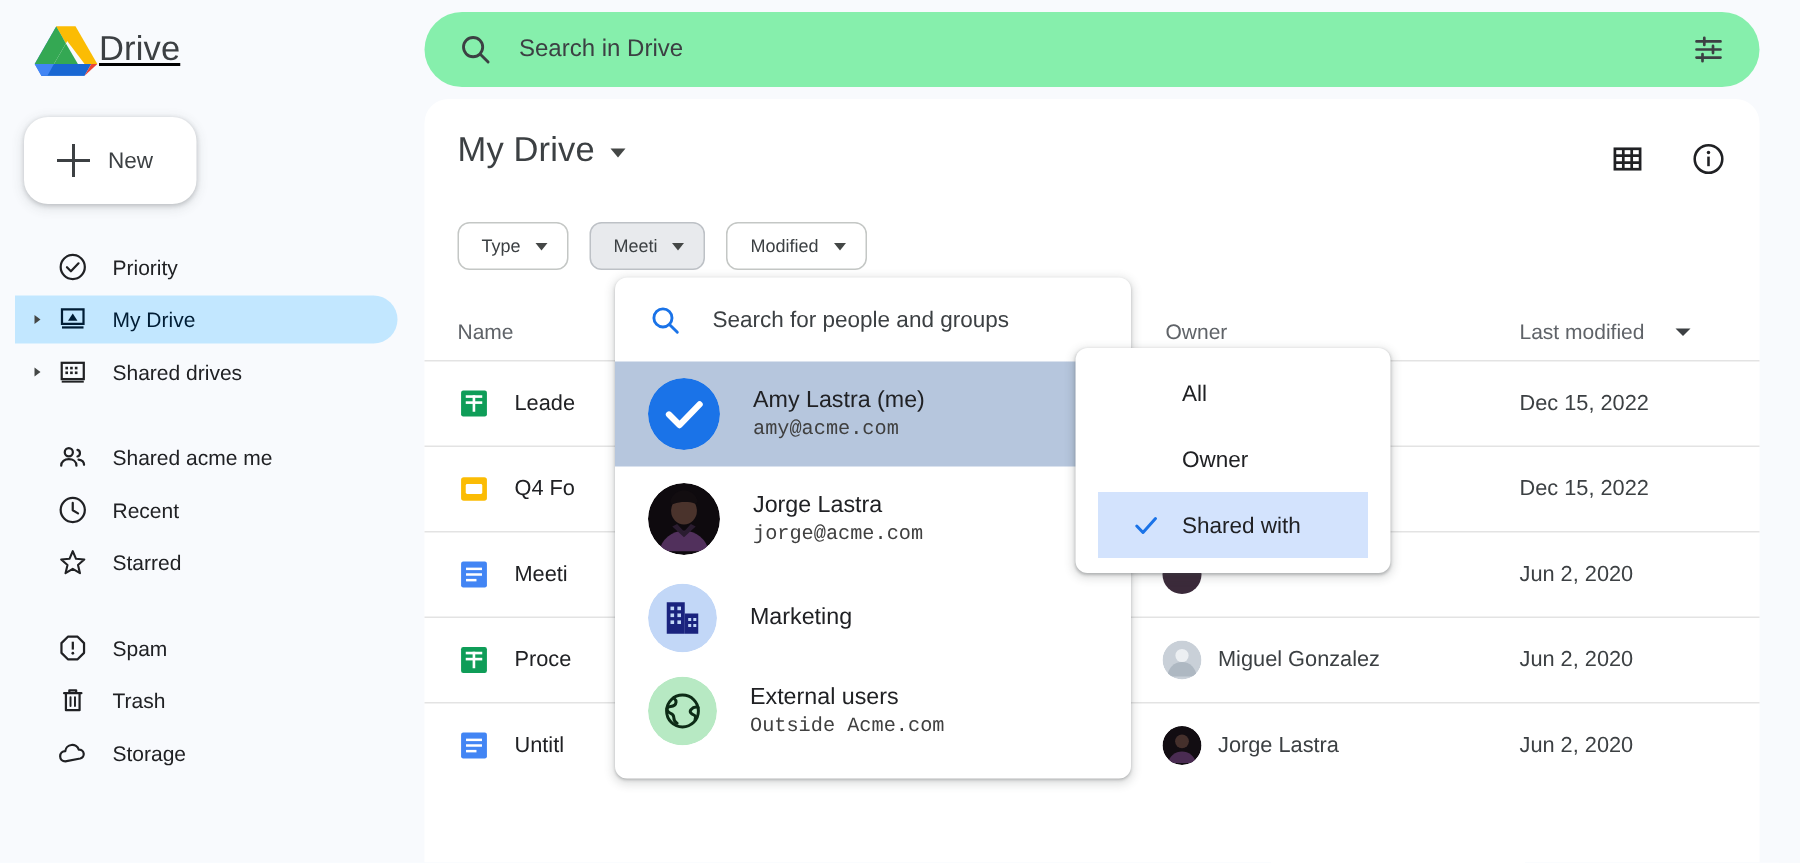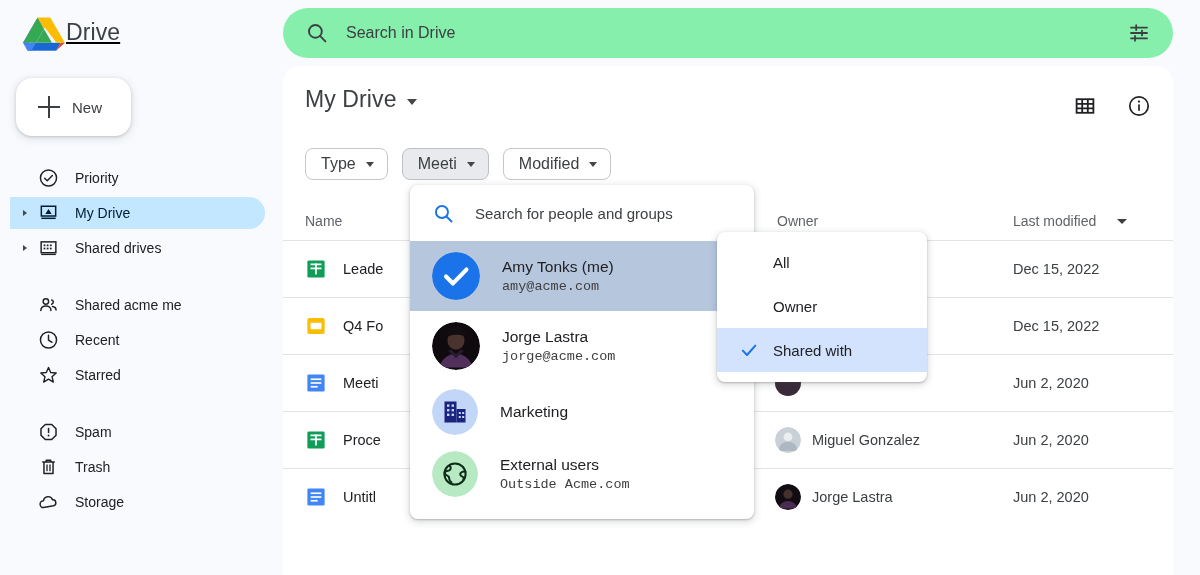--- a/index.html
+++ b/index.html
@@ -104,21 +104,21 @@
   .hdr-icons { position: absolute; right: 22px; top: 28px; display: flex; gap: 30px; }
   .hdr-icons svg { width: 24px; height: 24px; cursor: pointer; }
 
   .chips { position: absolute; left: 22px; top: 82px; display: flex; gap: 14px; }
   .chip {
     height: 32px; border: 1px solid #c4c7c5; border-radius: 8px;
     display: flex; align-items: center; gap: 10px;
     padding: 0 13px 0 15px; cursor: pointer; background: #fff;
   }
   .chip.active { background: #e8eaed; border-color: #bdc1c6; }
-  .chip-lbl { font-size: 16px; color: #3c4043; }
+  .chip-lbl { font-size: 12px; color: #3c4043; }
   .chip-caret {
     width: 0; height: 0;
     border-top: 5px solid #444746;
     border-left: 4.5px solid transparent;
     border-right: 4.5px solid transparent;
   }
 
   
   .tbl { position: absolute; left: 0; top: 136px; width: 890px; }
   .tbl-head {
@@ -191,21 +191,21 @@
   .pp-item.group { height: 62px; }
   .pp-item.group .pp-av { width: 46px; height: 46px; }
   .pp-item.group .pp-name { font-size: 15.5px; }
 
   
   #submenu {
     position: absolute; left: 717px; top: 232px;
     width: 210px; height: 150px;
     background: #fff; border-radius: 8px;
     box-shadow: 0 2px 6px 2px rgba(60,64,67,.15), 0 1px 2px rgba(60,64,67,.3);
-    overflow: hidden; padding: 8px 0;
+    overflow: hidden; padding: 8px 15px;
   }
   .sm-item {
     height: 44px; display: flex; align-items: center; cursor: pointer;
     padding-left: 56px; position: relative;
   }
   .sm-item.checked { background: #d3e3fd; }
   .sm-item .ck {
     position: absolute; left: 22px; top: 50%; transform: translateY(-50%);
     width: 20px; height: 20px;
   }
@@ -530,21 +530,21 @@
     </div>
 
     <div class="pp-item selected">
       <span class="pp-av">
         <svg viewBox="0 0 48 48">
           <circle cx="24" cy="24" r="24" fill="#1a73e8"></circle>
           <path d="M14 24.4 L21 31.4 L34.4 17.6" fill="none" stroke="#fff" stroke-width="4.2" stroke-linecap="round" stroke-linejoin="round"></path>
         </svg>
       </span>
       <span class="pp-txt">
-        <span class="pp-name" style="display:block">Amy Tonks (me)</span>
+        <span class="pp-name" style="display:block">Amy Lastra (me)</span>
         <span class="pp-sub" style="display:block">amy@acme.com</span>
       </span>
       <svg class="pp-arrow" viewBox="0 0 24 24">
         <path d="M9 4.5 L17 12 L9 19.5" fill="none" stroke="#3c4043" stroke-width="2.1" stroke-linecap="round" stroke-linejoin="round"></path>
       </svg>
     </div>
 
     <div class="pp-item">
       <span class="pp-av">
         <svg viewBox="0 0 48 48">

